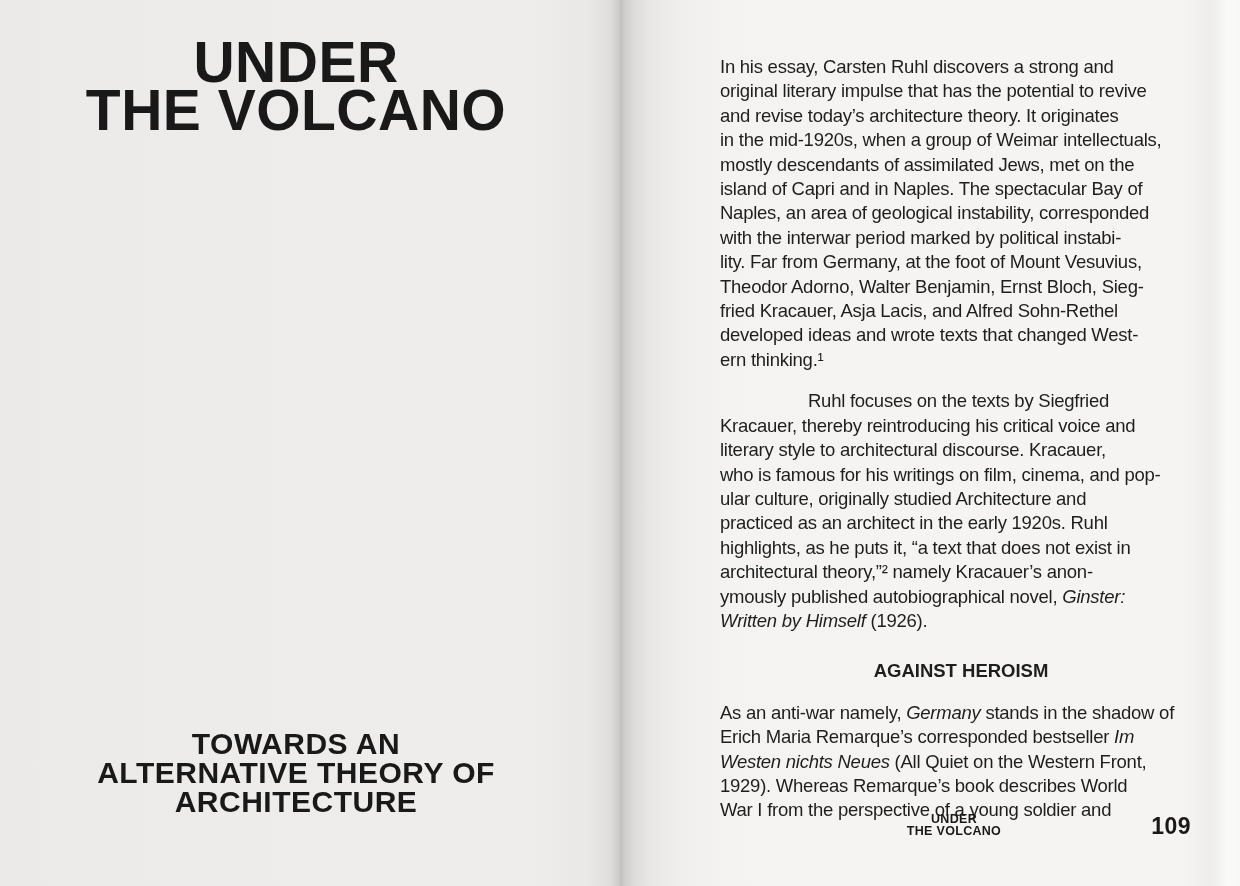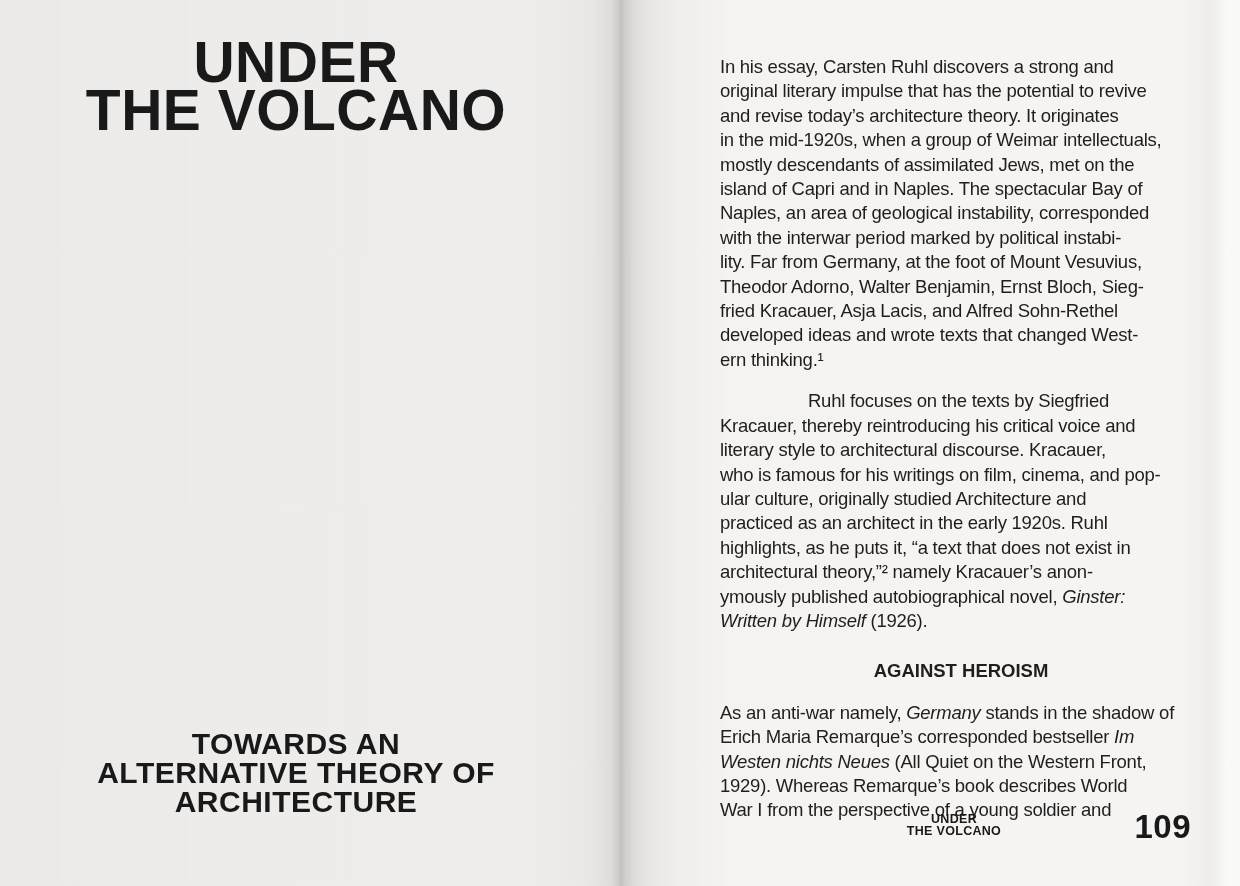--- a/index.html
+++ b/index.html
@@ -77,21 +77,21 @@
     text-align: center;
     font-weight: bold;
     font-size: 12.5px;
     line-height: 11.5px;
     letter-spacing: 0.3px;
     color: var(--ink-title, #191919);
   }
   .page-number {
     position: absolute; right: 49px; top: 810px;
     font-weight: bold;
-    font-size: 33px;
+    font-size: 23px;
     line-height: 33px;
     letter-spacing: 0.5px;
     color: var(--ink-title, #191919);
   }
 </style>
 </head>
 <body>
 
 <div class="spread" style="--ink: #1e1e1e; --ink-title: #191919;">
 

